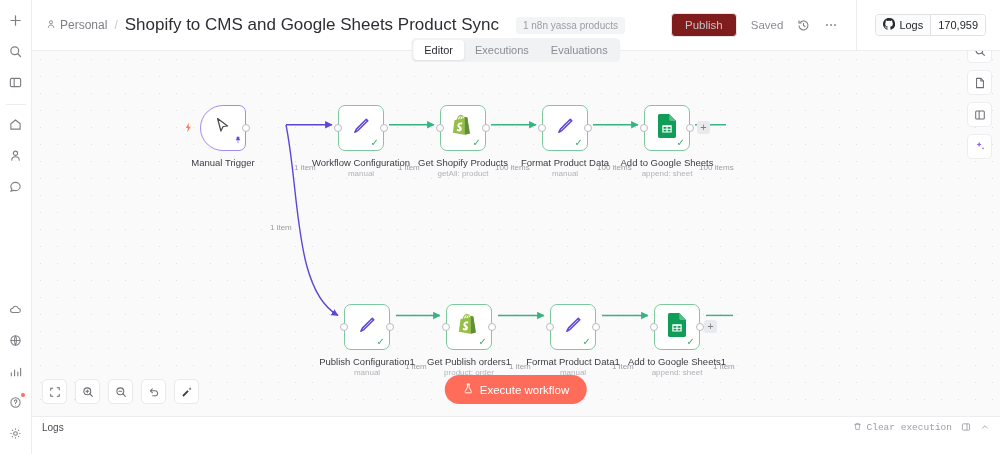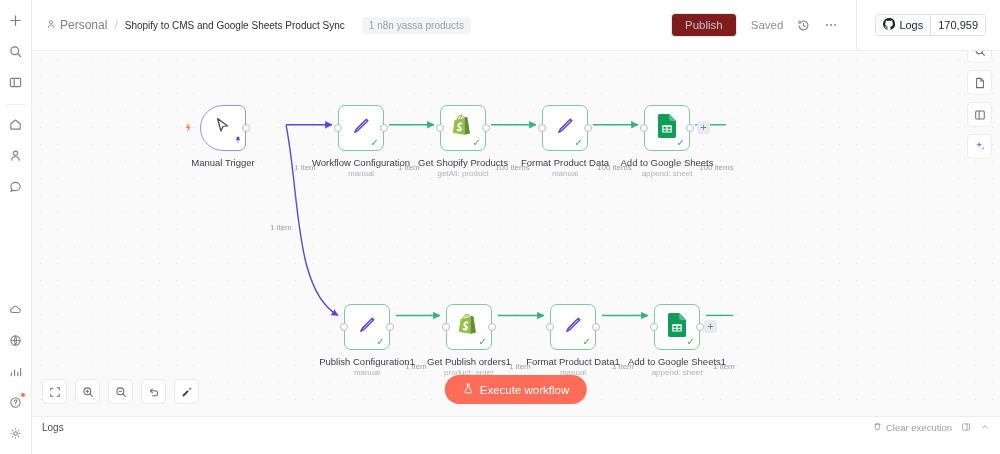--- a/index.html
+++ b/index.html
@@ -33,21 +33,21 @@
 
   
   .header {
     position: absolute; top: 0; left: 0; right: 0; height: 51px;
     background: #fff; border-bottom: 1px solid #ecedf1;
     display: flex; align-items: center; padding: 0 14px; z-index: 20;
   }
   .breadcrumb { display: flex; align-items: center; gap: 7px; font-size: 12px; }
   .bc-personal { display: flex; align-items: center; gap: 4px; color: #7d7f85; }
   .bc-sep { color: #c6c8cd; font-size: 12px; }
-  .wf-title { color: #2d2e35; font-size: 10px; text-align: center; }
+  .wf-title { color: #2d2e35; font-size: 17px; text-align: center; }
   .wf-tag {
     margin-left: 10px; background: #f3f4f6; color: #9b9da3;
     font-size: 10px; padding: 3px 7px; border-radius: 3px; white-space: nowrap;
   }
   .hdr-right { margin-left: auto; display: flex; align-items: center; gap: 14px; }
   .btn-publish {
     border: 1px solid #e4e5e9; background: #7f1d1d; color: #c2c4c9;
     font-size: 11.5px; padding: 5px 13px; border-radius: 4px;
     font-family: "Liberation Sans", sans-serif;
   }
@@ -155,21 +155,21 @@
     color: #6b6d73;
   }
 
   
   .logs-bar {
     position: absolute; left: 0; right: 0; bottom: 0; height: 22px;
     background: #fff; border-top: 1px solid #ecedf1;
     display: flex; align-items: center; padding: 0 10px; z-index: 20;
   }
   .logs-label { font-size: 10px; color: #4a4b52; }
-  .logs-right { margin-left: auto; display: flex; align-items: flex-start; gap: 9px; }
+  .logs-right { margin-left: auto; display: flex; align-items: flex-start; gap: 9px; font-family: Liberation Mono, monospace; }
   .logs-clear { font-size: 9.5px; color: #9b9da3; display: flex; align-items: center; gap: 4px; }
   .logs-ic { color: #9b9da3; display: flex; }
 </style>
 </head>
 <body>
 
 <div class="app">
 
   <div class="sidebar">
     <div class="sb-icon">
@@ -282,20 +282,25 @@
                   <path d="M8 0C3.6 0 0 3.6 0 8c0 3.5 2.3 6.5 5.5 7.6.4.1.5-.2.5-.4v-1.4c-2.2.5-2.7-1-2.7-1-.4-.9-.9-1.2-.9-1.2-.7-.5.1-.5.1-.5.8.1 1.2.8 1.2.8.7 1.2 1.9.9 2.4.7.1-.5.3-.9.5-1.1-1.8-.2-3.6-.9-3.6-4 0-.9.3-1.6.8-2.1-.1-.2-.4-1 .1-2.1 0 0 .7-.2 2.2.8A7.6 7.6 0 0 1 8 3.8c.7 0 1.4.1 2 .3 1.5-1 2.2-.8 2.2-.8.5 1.1.2 1.9.1 2.1.5.5.8 1.2.8 2.1 0 3.1-1.8 3.8-3.6 4 .3.3.5.8.5 1.5v2.2c0 .2.1.5.6.4A8 8 0 0 0 8 0z"></path>
                 </svg>
             </span>
             <span>Logs</span>
           </span>
           <span class="star-count">170,959</span>
         </span>
       </div>
     </div>
 
+    <div class="tabs">
+      <div class="tab active">Editor</div>
+      <div class="tab">Executions</div>
+      <div class="tab">Evaluations</div>
+    </div>
 
     <div class="canvas">
 
       <svg class="wires" viewBox="0 0 968 381" preserveAspectRatio="none">
         <defs>
           <marker id="ag" markerWidth="6" markerHeight="6" refX="4.6" refY="3" orient="auto">
             <path d="M0 0.4 L5 3 L0 5.6 z" fill="#36b37e"></path>
           </marker>
           <marker id="ap" markerWidth="6" markerHeight="6" refX="4.6" refY="3" orient="auto">
             <path d="M0 0.4 L5 3 L0 5.6 z" fill="#5b47d6"></path>

